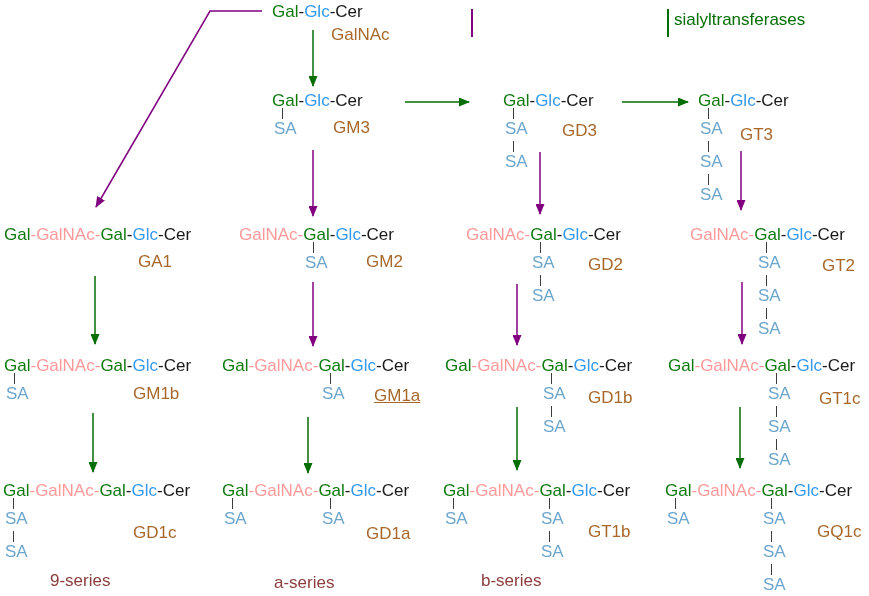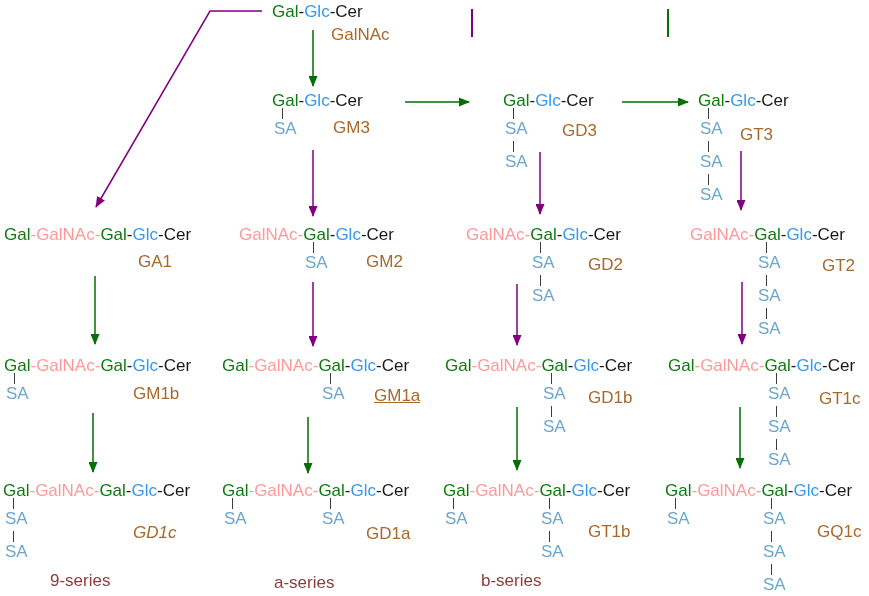--- a/index.html
+++ b/index.html
@@ -46,20 +46,21 @@
       <polyline points="517,284 517,345" fill="none" stroke="#800080" stroke-width="1.5" marker-end="url(#mP)"></polyline>
       <polyline points="742,282 742,344" fill="none" stroke="#800080" stroke-width="1.5" marker-end="url(#mP)"></polyline>
       <polyline points="93,413 93,472" fill="none" stroke="#056E05" stroke-width="1.5" marker-end="url(#mG)"></polyline>
       <polyline points="308,417 308,473" fill="none" stroke="#056E05" stroke-width="1.5" marker-end="url(#mG)"></polyline>
       <polyline points="517,407 517,470" fill="none" stroke="#056E05" stroke-width="1.5" marker-end="url(#mG)"></polyline>
       <polyline points="740,407 740,468" fill="none" stroke="#056E05" stroke-width="1.5" marker-end="url(#mG)"></polyline>
     </svg>
 
   <span class="legend-bar" id="glyco-bar"></span>
   <span class="legend-bar" id="sialo-bar"></span>
+  <span class="legend-text" id="sialo-text">sialyltransferases</span>
 
   <div id="nodes">
       <div class="formula" style="left: 272px; top: 3px;"><span class="u-gal">Gal</span><span class="u-plain">-</span><span class="u-glc">Glc</span><span class="u-plain">-</span><span class="u-plain">Cer</span></div>
       <div class="struct-label" style="left: 331px; top: 26px;">GalNAc</div>
       <div class="formula" style="left: 272px; top: 92px;"><span class="u-gal">Gal</span><span class="u-plain">-</span><span class="u-glc">Glc</span><span class="u-plain">-</span><span class="u-plain">Cer</span></div>
       <div class="struct-label" style="left: 333px; top: 119px;">GM3</div>
       <div class="bond" style="left: 282px; top: 108px;"></div>
       <div class="sa" style="left: 274px; top: 120px;">SA</div>
       <div class="formula" style="left: 503px; top: 92px;"><span class="u-gal">Gal</span><span class="u-plain">-</span><span class="u-glc">Glc</span><span class="u-plain">-</span><span class="u-plain">Cer</span></div>
       <div class="struct-label" style="left: 562px; top: 122px;">GD3</div>
@@ -111,21 +112,21 @@
       <div class="sa" style="left: 543px; top: 418px;">SA</div>
       <div class="formula" style="left: 668px; top: 357px;"><span class="u-gal">Gal</span><span class="u-galnac">-</span><span class="u-galnac">GalNAc</span><span class="u-galnac">-</span><span class="u-gal">Gal</span><span class="u-plain">-</span><span class="u-glc">Glc</span><span class="u-plain">-</span><span class="u-plain">Cer</span></div>
       <div class="struct-label" style="left: 819px; top: 390px;">GT1c</div>
       <div class="bond" style="left: 776px; top: 373px;"></div>
       <div class="sa" style="left: 768px; top: 385px;">SA</div>
       <div class="bond" style="left: 776px; top: 406px;"></div>
       <div class="sa" style="left: 768px; top: 418px;">SA</div>
       <div class="bond" style="left: 776px; top: 439px;"></div>
       <div class="sa" style="left: 768px; top: 451px;">SA</div>
       <div class="formula" style="left: 3px; top: 482px;"><span class="u-gal">Gal</span><span class="u-galnac">-</span><span class="u-galnac">GalNAc</span><span class="u-galnac">-</span><span class="u-gal">Gal</span><span class="u-plain">-</span><span class="u-glc">Glc</span><span class="u-plain">-</span><span class="u-plain">Cer</span></div>
-      <div class="struct-label" style="left: 133px; top: 524px; font-style: italic;">GD1c</div>
+      <div class="struct-label" style="left: 133px; top: 524px;">GD1c</div>
       <div class="bond" style="left: 13px; top: 498px;"></div>
       <div class="sa" style="left: 5px; top: 510px;">SA</div>
       <div class="bond" style="left: 13px; top: 531px;"></div>
       <div class="sa" style="left: 5px; top: 543px;">SA</div>
       <div class="formula" style="left: 222px; top: 482px;"><span class="u-gal">Gal</span><span class="u-galnac">-</span><span class="u-galnac">GalNAc</span><span class="u-galnac">-</span><span class="u-gal">Gal</span><span class="u-plain">-</span><span class="u-glc">Glc</span><span class="u-plain">-</span><span class="u-plain">Cer</span></div>
       <div class="struct-label" style="left: 366px; top: 525px;">GD1a</div>
       <div class="bond" style="left: 232px; top: 498px;"></div>
       <div class="sa" style="left: 224px; top: 510px;">SA</div>
       <div class="bond" style="left: 330px; top: 498px;"></div>
       <div class="sa" style="left: 322px; top: 510px;">SA</div>

